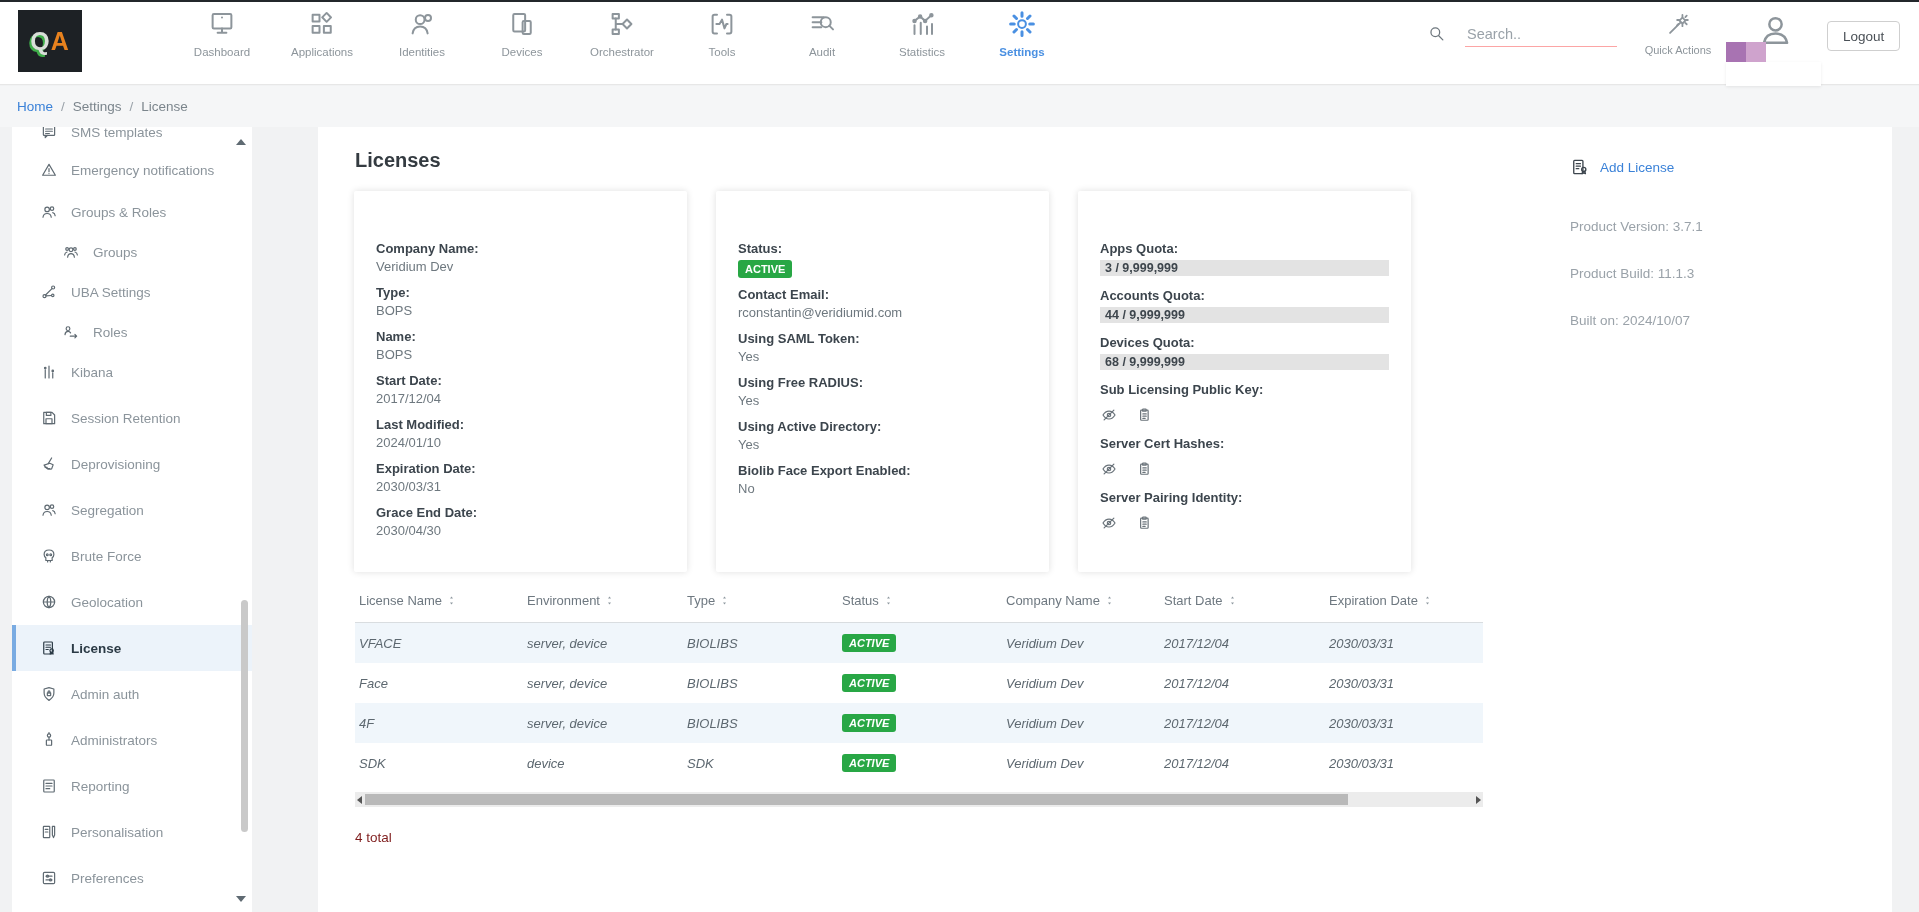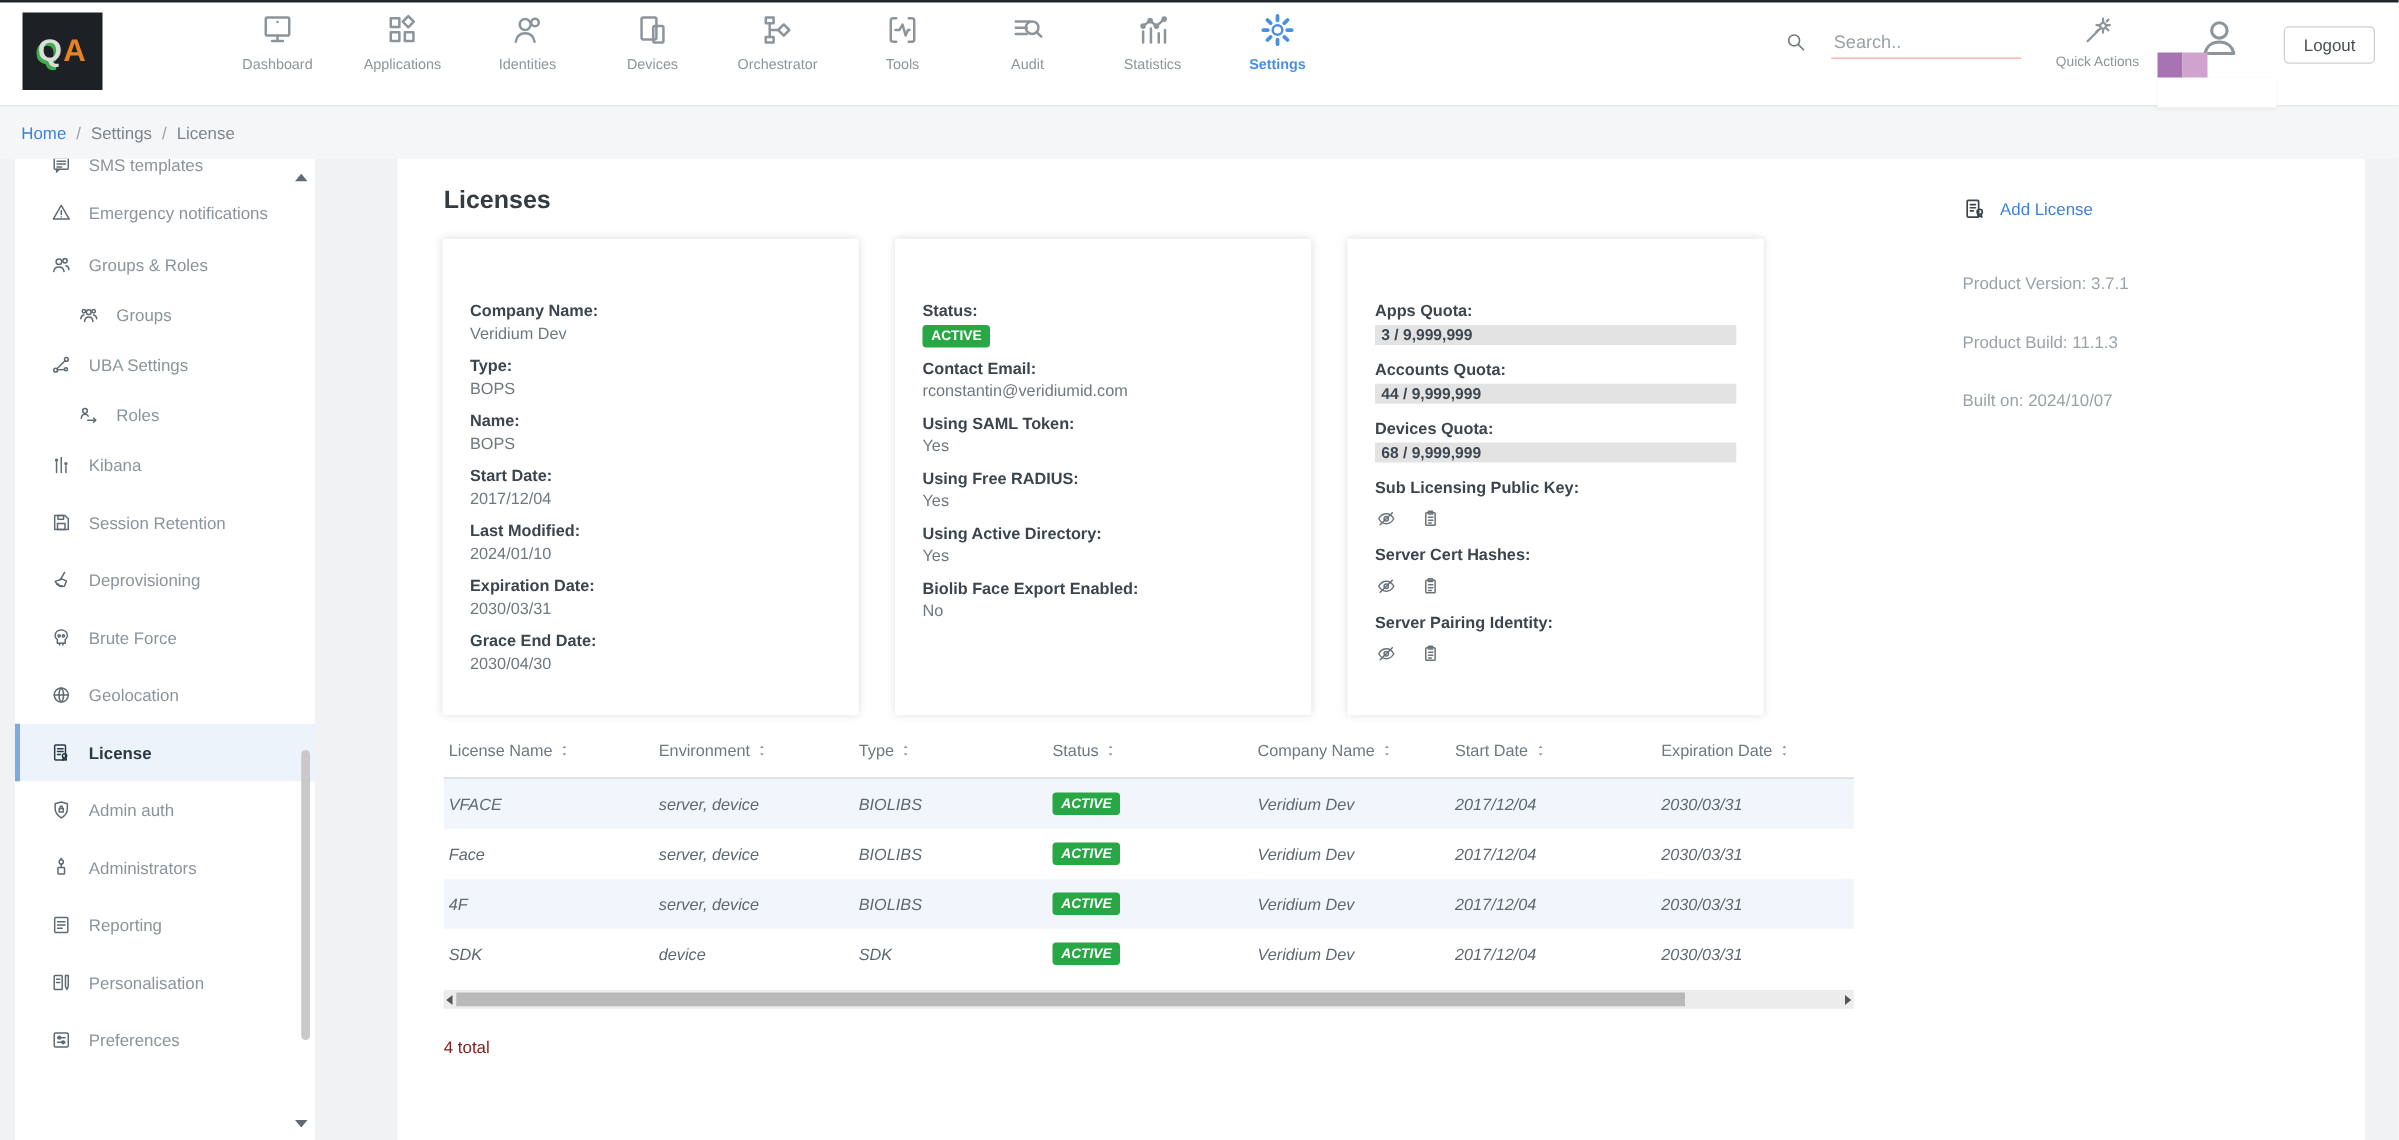--- a/index.html
+++ b/index.html
@@ -326,20 +326,31 @@
       </div>
       <div class="side-item">
         <span class="icon">
           <svg viewBox="0 0 24 24">
             <path d="M15.5 4l-4.5 7.5"></path>
             <path d="M5.5 13.5l7.5-2.5 4.5 2-2 5.5c-3.5 1.2-7.5-.5-10-5z"></path>
             <path d="M7 16.5h2.5M10.5 18H13"></path>
           </svg>
         </span>
         <span>Deprovisioning</span>
+      </div>
+      <div class="side-item">
+        <span class="icon">
+          <svg viewBox="0 0 24 24">
+            <circle cx="9.5" cy="8.5" r="3"></circle>
+            <path d="M4 19c.4-3.2 2.4-5 5.5-5s5.1 1.8 5.5 5"></path>
+            <circle cx="16" cy="7.5" r="2.3"></circle>
+            <path d="M17 12.8c2 .5 3 2 3.2 4.2"></path>
+          </svg>
+        </span>
+        <span>Segregation</span>
       </div>
       <div class="side-item">
         <span class="icon">
           <svg viewBox="0 0 24 24">
             <path d="M12 4c-3.9 0-6.5 2.6-6.5 6 0 1.9.9 3.3 2.3 4.3V18h8.4v-3.7c1.4-1 2.3-2.4 2.3-4.3 0-3.4-2.6-6-6.5-6z"></path>
             <circle cx="9.7" cy="10.3" r="1.2"></circle>
             <circle cx="14.3" cy="10.3" r="1.2"></circle>
             <path d="M10.2 18v2M13.8 18v2"></path>
           </svg>
         </span>

